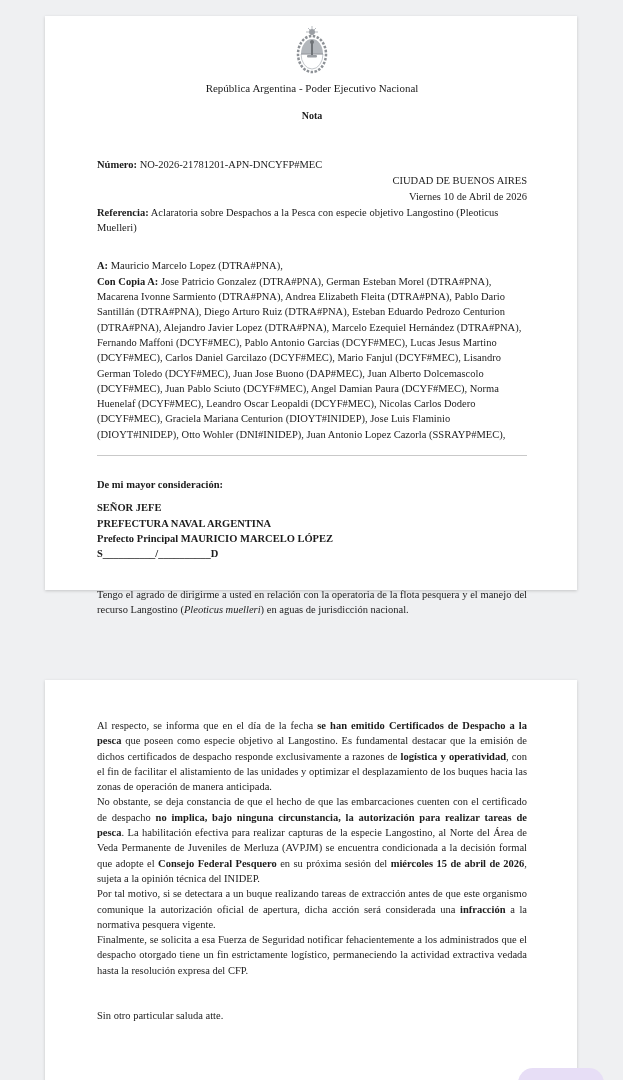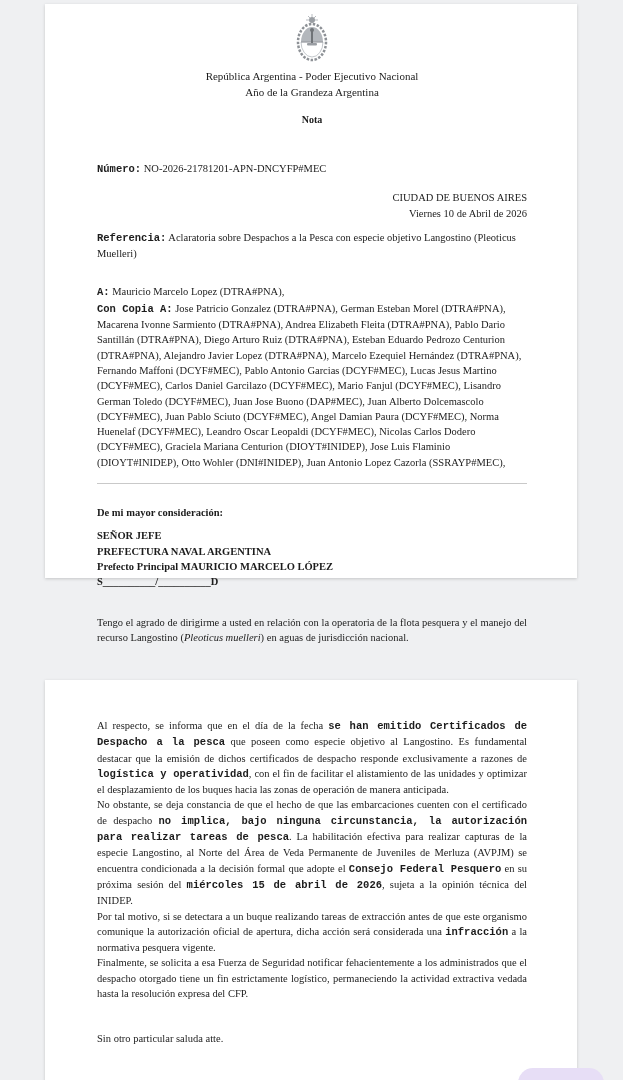--- a/index.html
+++ b/index.html
@@ -1,32 +1,32 @@
 <!DOCTYPE html>
 <html><head>
 <meta charset="utf-8">
 <style>
   html,body{margin:0;padding:0;}
   body{background:#eff0f2;font-family:"Liberation Serif","DejaVu Serif",serif;}
   .viewport{position:relative;width:623px;height:1080px;background:#eff0f2;overflow:hidden;}
   .page{position:absolute;left:45px;width:532px;background:#ffffff;box-shadow:0 1px 3px rgba(0,0,0,0.18);box-sizing:border-box;color:#1c1c1c;}
-  .page1{top:4px;height:574px;padding:8px 50px 0 52px;}
+  .page1{top:16px;height:574px;padding:8px 50px 0 52px;}
   .page2{top:680px;height:492px;padding:38px 50px 0 52px;}
   .emblem-wrap{text-align:center;margin-top:2px;}
   .center{text-align:center;}
   .doc-small{font-size:11px;line-height:16px;}
   .doc-body{font-size:10.5px;line-height:15.3px;}
-  .b{font-weight:bold;font-family:Liberation Mono, monospace;}
+  .b{font-weight:bold;}
   .i{font-style:italic;}
   .justify{text-align:justify;}
   .right{text-align:right;}
   .nota-title{margin-top:14px;font-weight:bold;font-size:10px;}
   .numero{margin-top:36px;}
-  .cityblock{margin-top:13px;}
-  .referencia{margin-top:9px;}
+  .cityblock{margin-top:1px;}
+  .referencia{margin-top:1px;}
   .to-line{margin-top:23px;}
   .cc-block{}
   hr.divider{border:none;border-top:1px solid #c9c9c9;margin:13px 0 0 0;}
   .salutation{margin-top:21px;font-weight:bold;}
   .address{margin-top:8px;font-weight:bold;}
   .opening{margin-top:25px;}
   .p2{margin-top:0;}
   .pgap{}
   .closing{margin-top:30px;}
   .fab{position:absolute;left:518px;top:1068px;width:86px;height:30px;border-radius:16px;background:#e7def6;}
@@ -58,21 +58,20 @@
         <line x1="10" y1="28" x2="32" y2="28" stroke="#8d9196" stroke-width="0.8"></line>
 
         <rect x="20" y="17" width="2" height="14" fill="#6f7377"></rect>
         <circle cx="21" cy="16" r="2" fill="#6f7377"></circle>
 
         <rect x="16" y="29" width="10" height="2.5" rx="1" fill="#9a9ea3"></rect>
       </svg>
     </div>
 
     <div class="center doc-small">República Argentina - Poder Ejecutivo Nacional</div>
-    <div class="center doc-small">Año de la Grandeza Argentina</div>
     <div class="center nota-title">Nota</div>
 
     <p class="doc-body numero">
       <span class="b">Número:</span>
       <span>NO-2026-21781201-APN-DNCYFP#MEC</span>
     </p>
 
     <div class="cityblock right doc-body">
       <div>CIUDAD DE BUENOS AIRES</div>
       <div>Viernes 10 de Abril de 2026</div>

